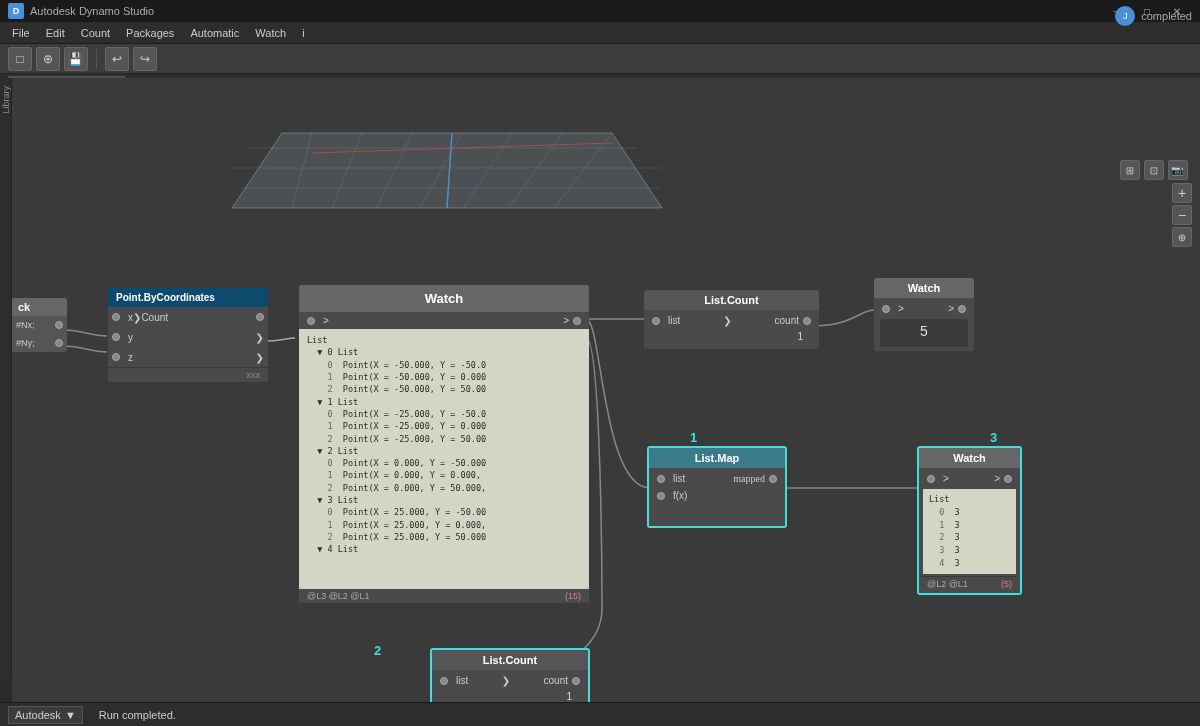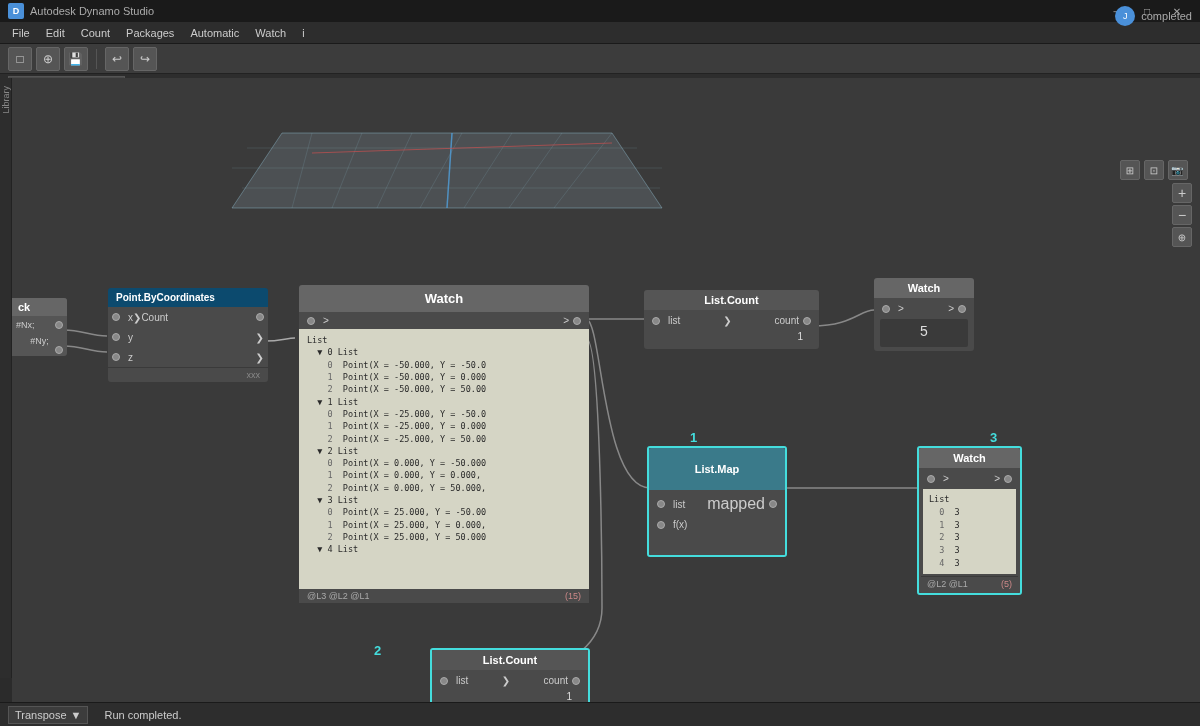--- a/index.html
+++ b/index.html
@@ -152,21 +152,21 @@
     <path d="M 765,410 C 800,410 860,410 905,410" stroke="#888" stroke-width="1.5" fill="none"></path>
 
   </svg>
 
   <div style="position:absolute; left:0; top:220px; width:55px; background:#555; border-radius:0 3px 3px 0;">
     <div style="background:#666; padding:3px 6px; font-size:11px; color:#fff; font-weight:bold; border-radius:0 3px 0 0;">ck</div>
     <div style="padding:2px 4px; display:flex; align-items:center; justify-content:space-between; min-height:18px;">
       <span style="font-size:9px; color:#ccc;">#Nx;</span>
       <div class="port output"></div>
     </div>
-    <div style="padding:2px 4px; display:flex; align-items:center; justify-content:space-between; min-height:18px;flex-direction:column;">
+    <div style="padding:2px 4px; display:flex; align-items:center; justify-content:space-between; min-height:18px;">
       <span style="font-size:9px; color:#ccc;">#Ny;</span>
       <div class="port output"></div>
     </div>
   </div>
 
   <div style="position:absolute; left:96px; top:210px; width:160px;">
     <div style="background:#0c4a6e; color:#fff; padding:4px 8px; font-size:10px; font-weight:bold; text-align:left; border-radius:3px 3px 0 0;">Point.ByCoordinates</div>
     <div style="background:#4a4a4a; border-radius:0 0 3px 3px;">
       <div style="display:flex; align-items:center; justify-content:space-between; padding:2px 4px; min-height:20px;">
         <div style="display:flex; align-items:center; gap:4px;">
@@ -260,29 +260,29 @@
           <div class="port output"></div>
         </div>
       </div>
       <div style="text-align:center; padding:4px; font-size:14px; color:#ddd; min-height:28px; background:#3a3a3a; margin:2px 4px; border-radius:2px;">5</div>
     </div>
   </div>
 
   <div style="position:absolute; left:678px; top:352px; color:#4dd; font-size:13px; font-weight:bold;">1</div>
 
   <div style="position:absolute; left:635px; top:368px; width:140px; border:2px solid #4dd; border-radius:3px;">
-    <div style="background:#3a7a8a; color:#fff; padding:15px 8px; font-size:11px; font-weight:bold; text-align:center; border-radius:2px 2px 0 0;">List.Map</div>
+    <div style="background:#3a7a8a; color:#fff; padding:4px 8px; font-size:11px; font-weight:bold; text-align:center; border-radius:2px 2px 0 0;">List.Map</div>
     <div style="background:#4a4a4a; border-radius:0 0 2px 2px; padding:2px;">
       <div style="display:flex; align-items:center; justify-content:space-between; padding:3px 6px;">
         <div style="display:flex; align-items:center; gap:4px;">
           <div class="port input"></div>
           <span style="font-size:10px; color:#ccc;">list</span>
         </div>
         <div style="display:flex; align-items:center; gap:4px;">
-          <span style="font-size:16px; color:#ccc;">mapped</span>
+          <span style="font-size:10px; color:#ccc;font-family:Liberation Serif, serif;">mapped</span>
           <div class="port output"></div>
         </div>
       </div>
       <div style="display:flex; align-items:center; padding:3px 6px;">
         <div class="port input"></div>
         <span style="font-size:10px; color:#ccc; margin-left:4px;">f(x)</span>
       </div>
       <div style="min-height:20px;"></div>
     </div>
   </div>
@@ -348,17 +348,17 @@
   <div id="zoom-controls">
     <div class="zoom-btn">+</div>
     <div class="zoom-btn">−</div>
     <div class="zoom-btn" style="font-size:10px;">⊕</div>
   </div>
 
 </div>
 
 <div id="statusbar">
   <div class="status-dropdown">
-    <span>Transpose</span>
+    <span>Autodesk</span>
     <span>▼</span>
   </div>
   <span>Run completed.</span>
 </div>
 
 </body></html>

